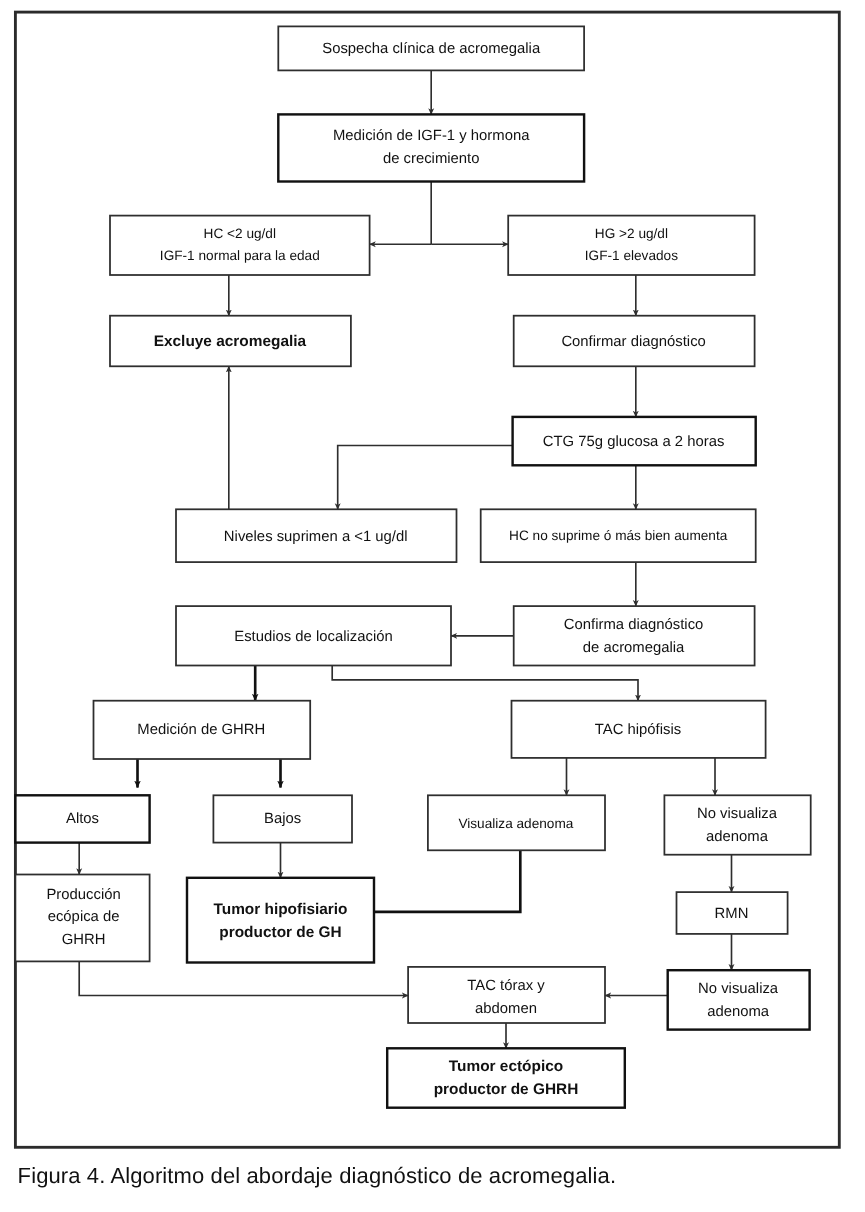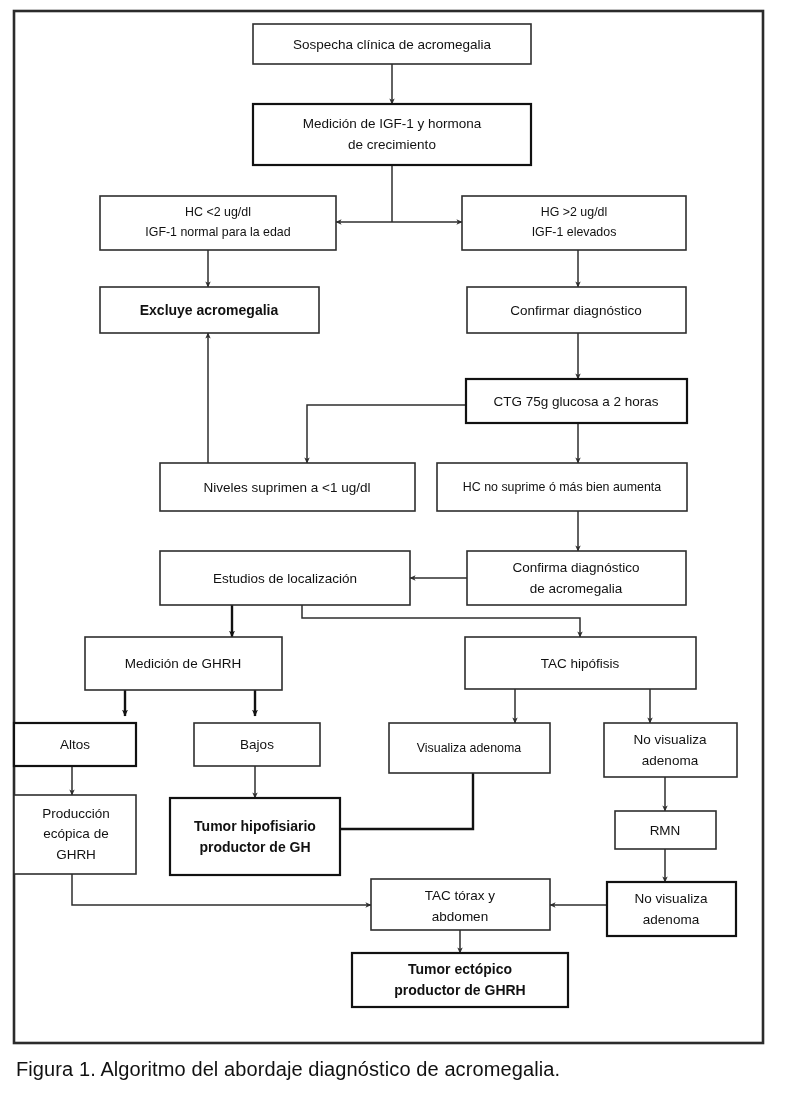--- a/index.html
+++ b/index.html
@@ -270,15 +270,15 @@
     </g>
 
     <g>
       <rect class="node-box thick" x="352" y="953" width="216" height="54"></rect>
       <text class="node-label bold" x="460" y="970">Tumor ectópico</text>
       <text class="node-label bold" x="460" y="991">productor de GHRH</text>
     </g>
 
   </svg>
 
-  <div class="caption">Figura 1. Algoritmo del abordaje diagnóstico de acromegalia.</div>
+  <div class="caption">Figura 4. Algoritmo del abordaje diagnóstico de acromegalia.</div>
 
 </div>
 
 </body></html>

